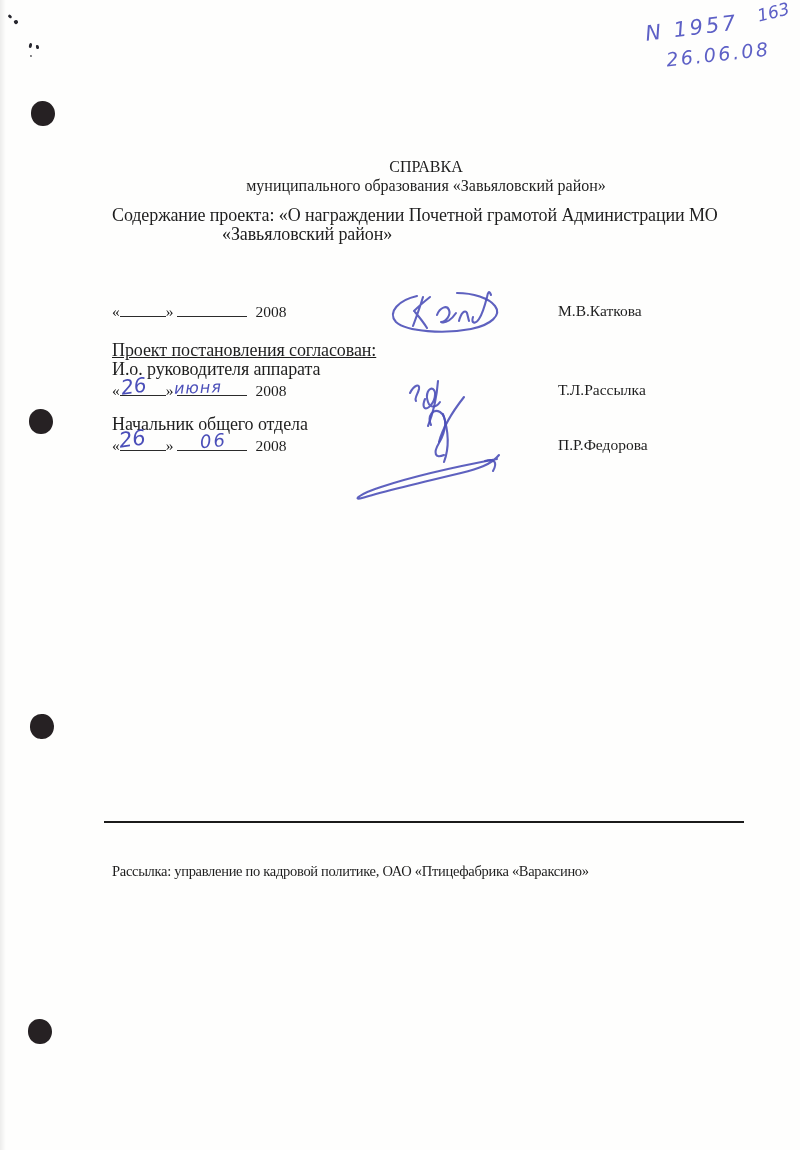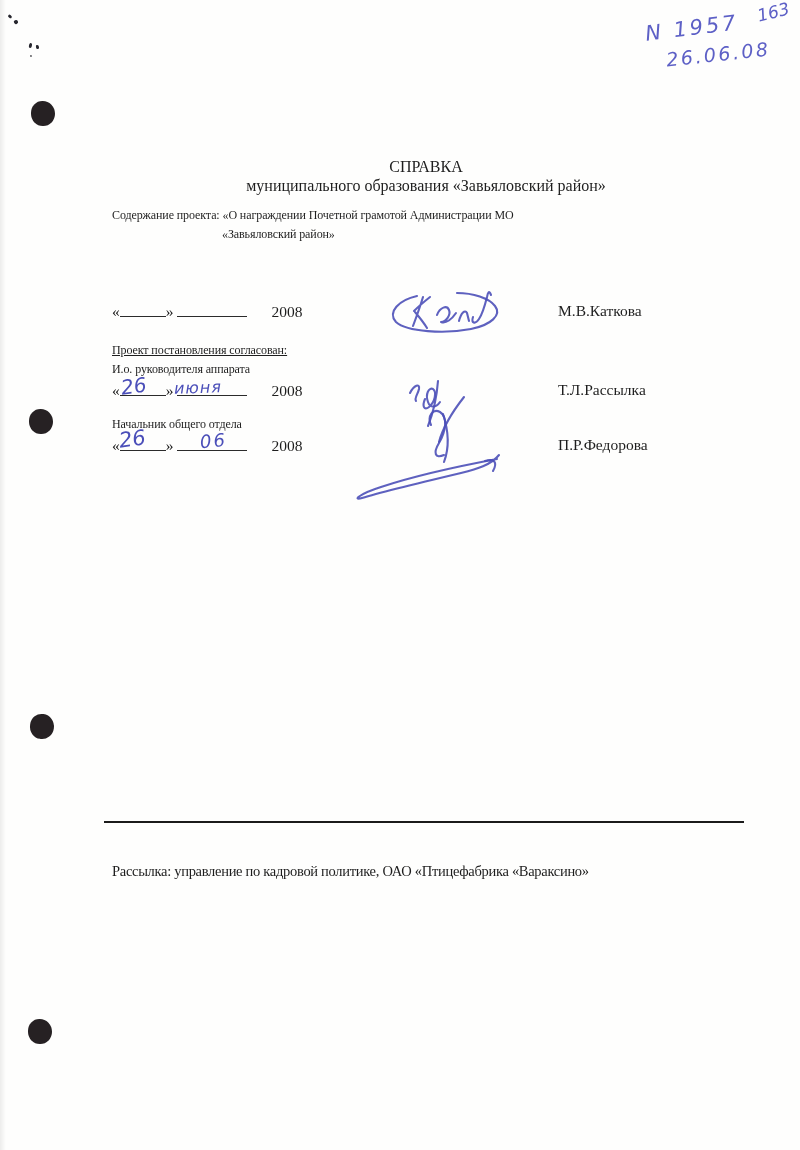--- a/index.html
+++ b/index.html
@@ -34,27 +34,27 @@
     font-style:italic;
     color:#5d60c6;
   }
   .stamp-number{font-size:21px;letter-spacing:3px;transform:rotate(-7deg);}
   .stamp-page{font-size:17px;transform:rotate(-14deg);}
   .stamp-date{font-size:19px;letter-spacing:2.5px;transform:rotate(-6deg);}
 
   
   .title-block{left:112px;width:628px;text-align:center;font-size:16px;line-height:19px;margin-top:28px;}
   .t-line{white-space:nowrap;}
-  .body-line{font-size:12px;line-height:19px;white-space:nowrap;letter-spacing:-0.1px;}
+  .body-line{font-size:18px;line-height:19px;white-space:nowrap;letter-spacing:-0.1px;}
 
   .date-row{left:112px;width:628px;height:22px;font-size:15.5px;}
   .blank{display:inline-block;border-bottom:1.4px solid #2b2b2b;height:15px;vertical-align:baseline;}
   .b1{width:46px;}
   .b2{width:70px;margin-left:3px;}
-  .yr{margin-left:25px;}
+  .yr{margin-left:9px;}
   .signer-name{position:absolute;left:446px;top:1px;white-space:nowrap;}
 
   
   .hand{
     position:absolute;
     font-family:"DejaVu Sans", sans-serif;
     font-style:italic;
     color:#4b4fb9;
     white-space:nowrap;
     pointer-events:none;

